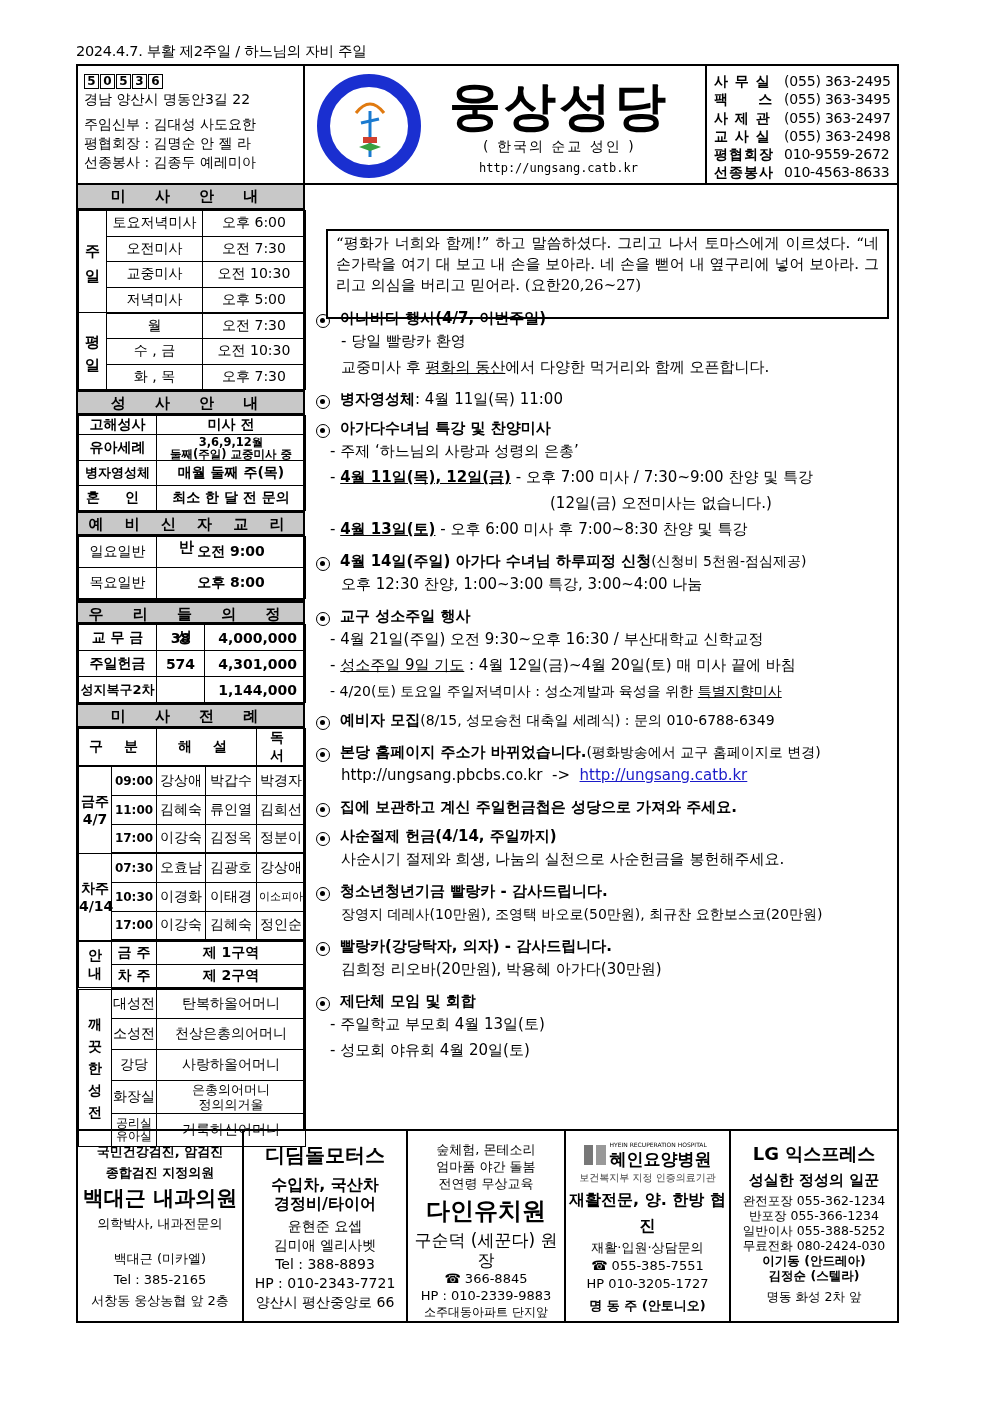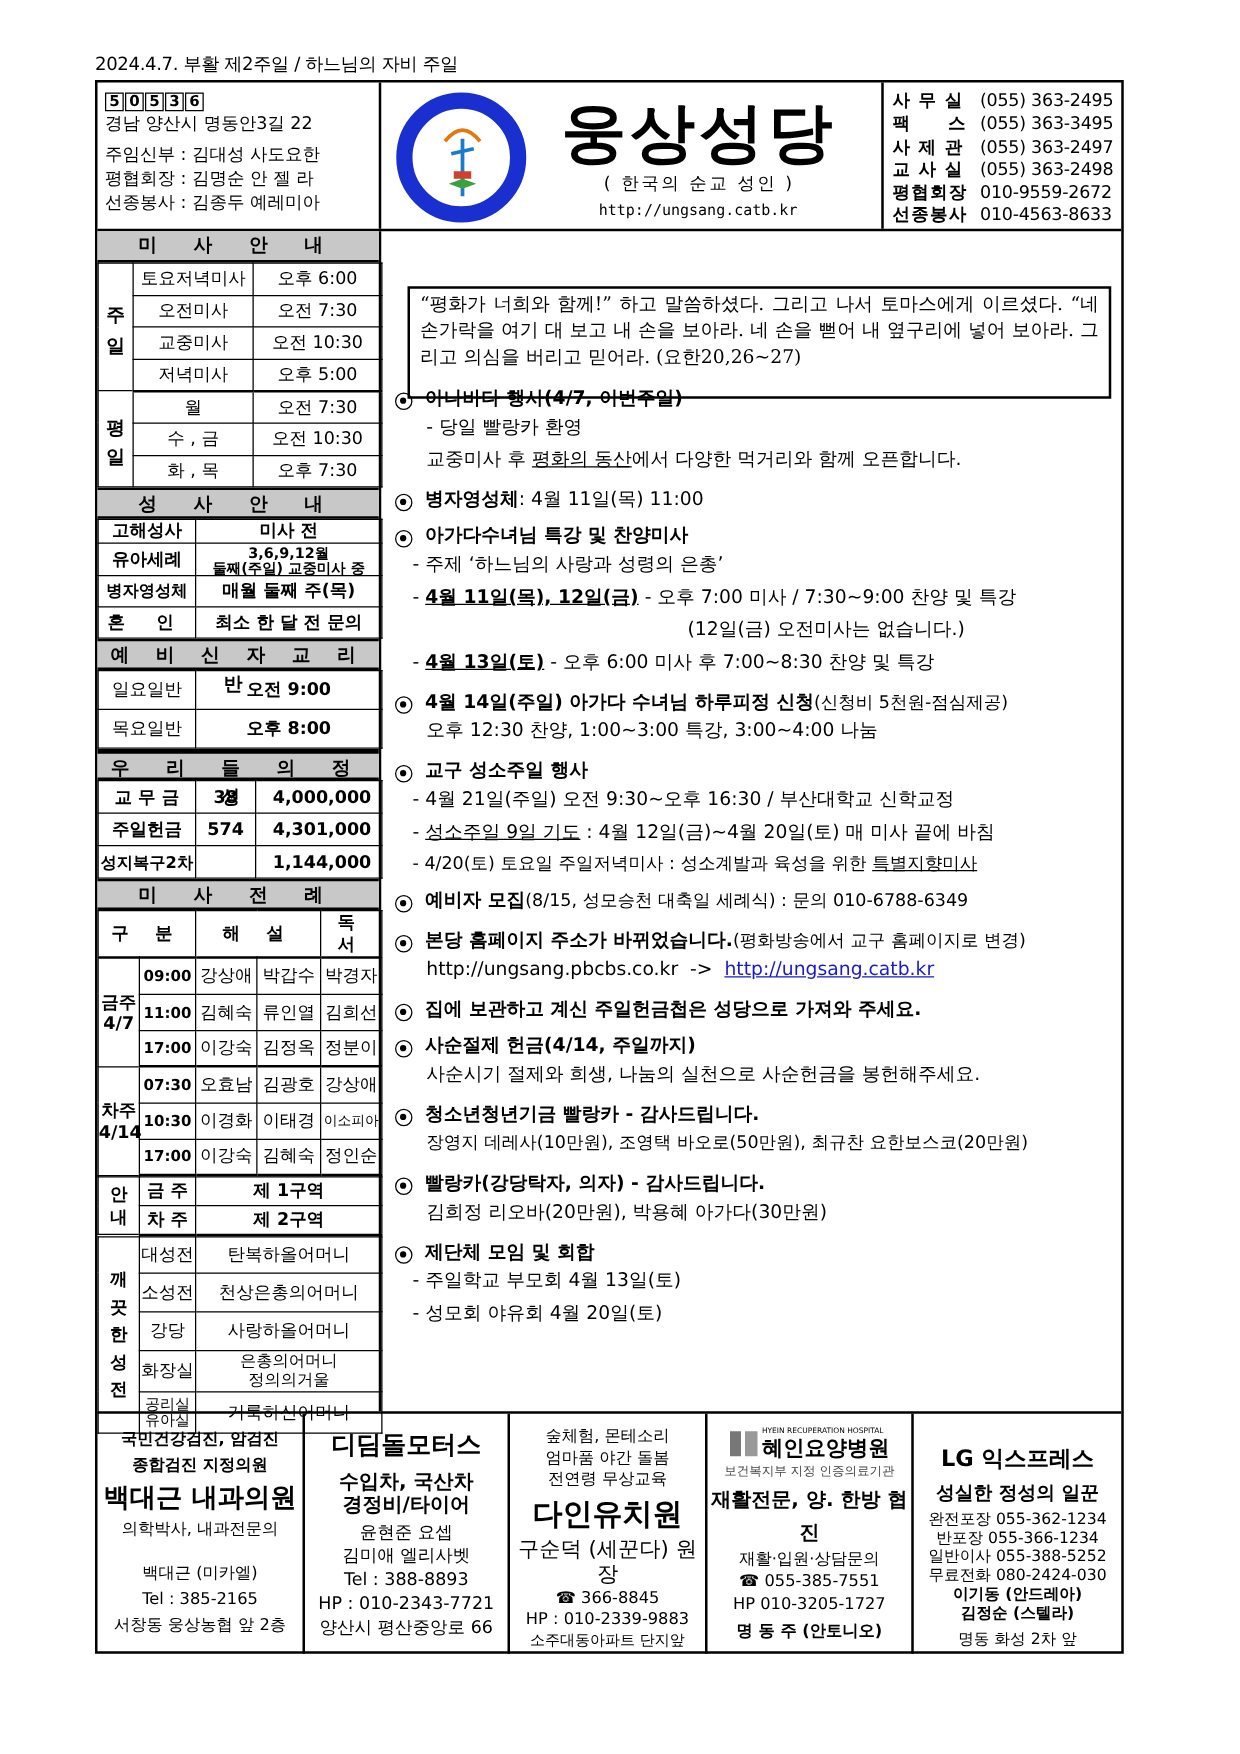--- a/index.html
+++ b/index.html
@@ -52,21 +52,21 @@
   .gap { height: 3px; }
 
   
   .ads { position: absolute; left: 0; top: 1063px; width: 819px; height: 194px; border-top: 2px solid #000; display: flex; }
   .ad { border-right: 2px solid #000; text-align: center; height: 192px; padding-top: 10px; }
   .ad:last-child { border-right: none; }
   .ad1 { width: 166px; font-size: 13px; line-height: 21px; }
   .ad2 { width: 164px; font-size: 14px; line-height: 19px; }
   .ad3 { width: 158px; font-size: 13px; line-height: 17px; }
   .ad4 { width: 165px; font-size: 13px; line-height: 18px; }
-  .ad5 { width: 166px; font-size: 12.5px; line-height: 15px; margin-top: 14px; }
+  .ad5 { width: 166px; font-size: 12.5px; line-height: 15px; }
 </style>
 </head>
 <body>
 
 <div class="topline">2024.4.7.  부활 제2주일 / 하느님의 자비 주일</div>
 
 <div class="page">
 
   <div class="hdr">
     <div class="hdr-left">

